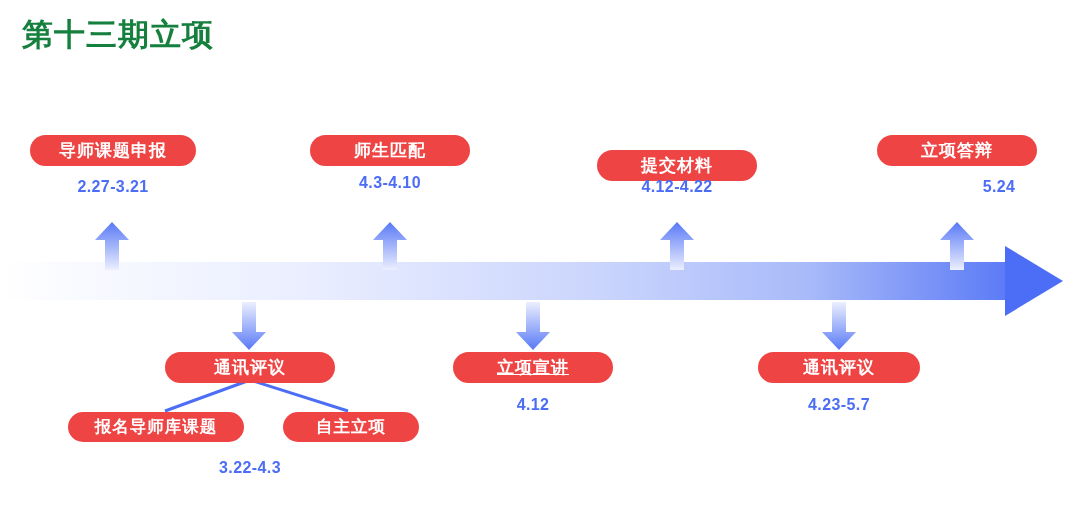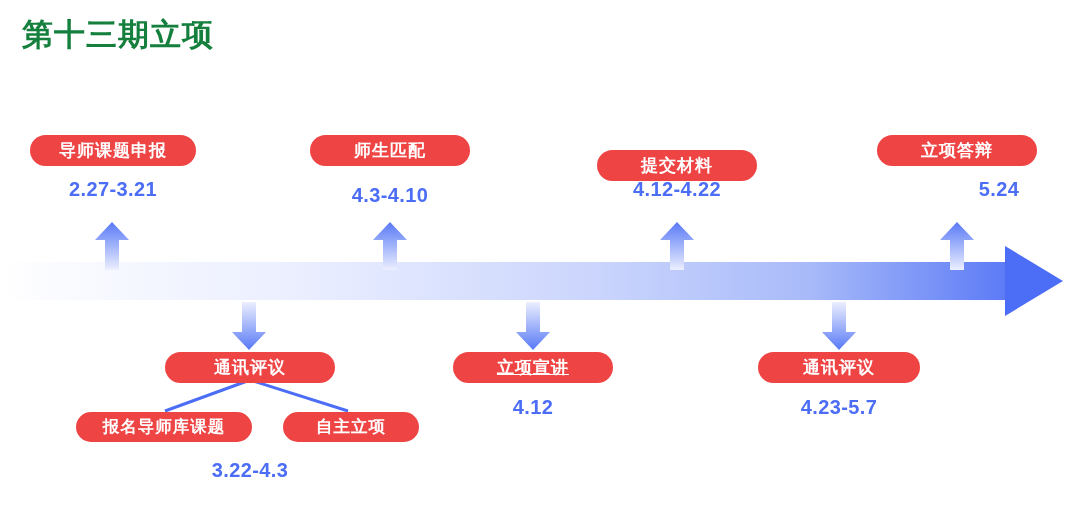--- a/index.html
+++ b/index.html
@@ -54,21 +54,21 @@
   .pill.small {
     font-size: 16.5px;
     height: 30px;
   }
 
   
   .date {
     position: absolute;
     text-align: center;
     color: #4c6df5;
-    font-size: 20px;
+    font-size: 16px;
     font-weight: bold;
     letter-spacing: 0.4px;
     white-space: nowrap;
   }
 
   
   .conn {
     position: absolute;
     width: 34px;
     height: 48px;
@@ -136,31 +136,31 @@
 
 <svg style="position:absolute; left:140px; top:378px; width:260px; height:36px;" viewBox="0 0 260 36">
   <line x1="110" y1="2" x2="25" y2="33" stroke="#4c6df5" stroke-width="3"></line>
   <line x1="110" y1="2" x2="208" y2="33" stroke="#4c6df5" stroke-width="3"></line>
 </svg>
 
 <div class="pill" style="left:30px; top:135px; width:166px;">导师课题申报</div>
 <div class="date" style="left:30px; top:178px; width:166px;">2.27-3.21</div>
 
 <div class="pill" style="left:310px; top:135px; width:160px;">师生匹配</div>
-<div class="date" style="left:310px; top:184px; width:160px;">4.3-4.10</div>
+<div class="date" style="left:310px; top:174px; width:160px;">4.3-4.10</div>
 
 <div class="pill" style="left:597px; top:135px; width:160px;margin-top:15px;">提交材料</div>
 <div class="date" style="left:597px; top:178px; width:160px;">4.12-4.22</div>
 
 <div class="pill" style="left:877px; top:135px; width:160px;">立项答辩</div>
 <div class="date" style="left:919px; top:178px; width:160px;">5.24</div>
 
 <div class="pill" style="left:165px; top:352px; width:170px;">通讯评议</div>
 
-<div class="pill small" style="left:76px; top:412px; width:176px;text-align:center;">报名导师库课题</div>
+<div class="pill small" style="left:68px; top:412px; width:176px;text-align:center;">报名导师库课题</div>
 
 <div class="pill small" style="left:283px; top:412px; width:136px;">自主立项</div>
 
 <div class="date" style="left:165px; top:459px; width:170px;">3.22-4.3</div>
 
 <div class="pill" style="left:453px; top:352px; width:160px;text-decoration:underline;">立项宣讲</div>
 <div class="date" style="left:453px; top:396px; width:160px;">4.12</div>
 
 <div class="pill" style="left:758px; top:352px; width:162px;">通讯评议</div>
 <div class="date" style="left:758px; top:396px; width:162px;">4.23-5.7</div>

